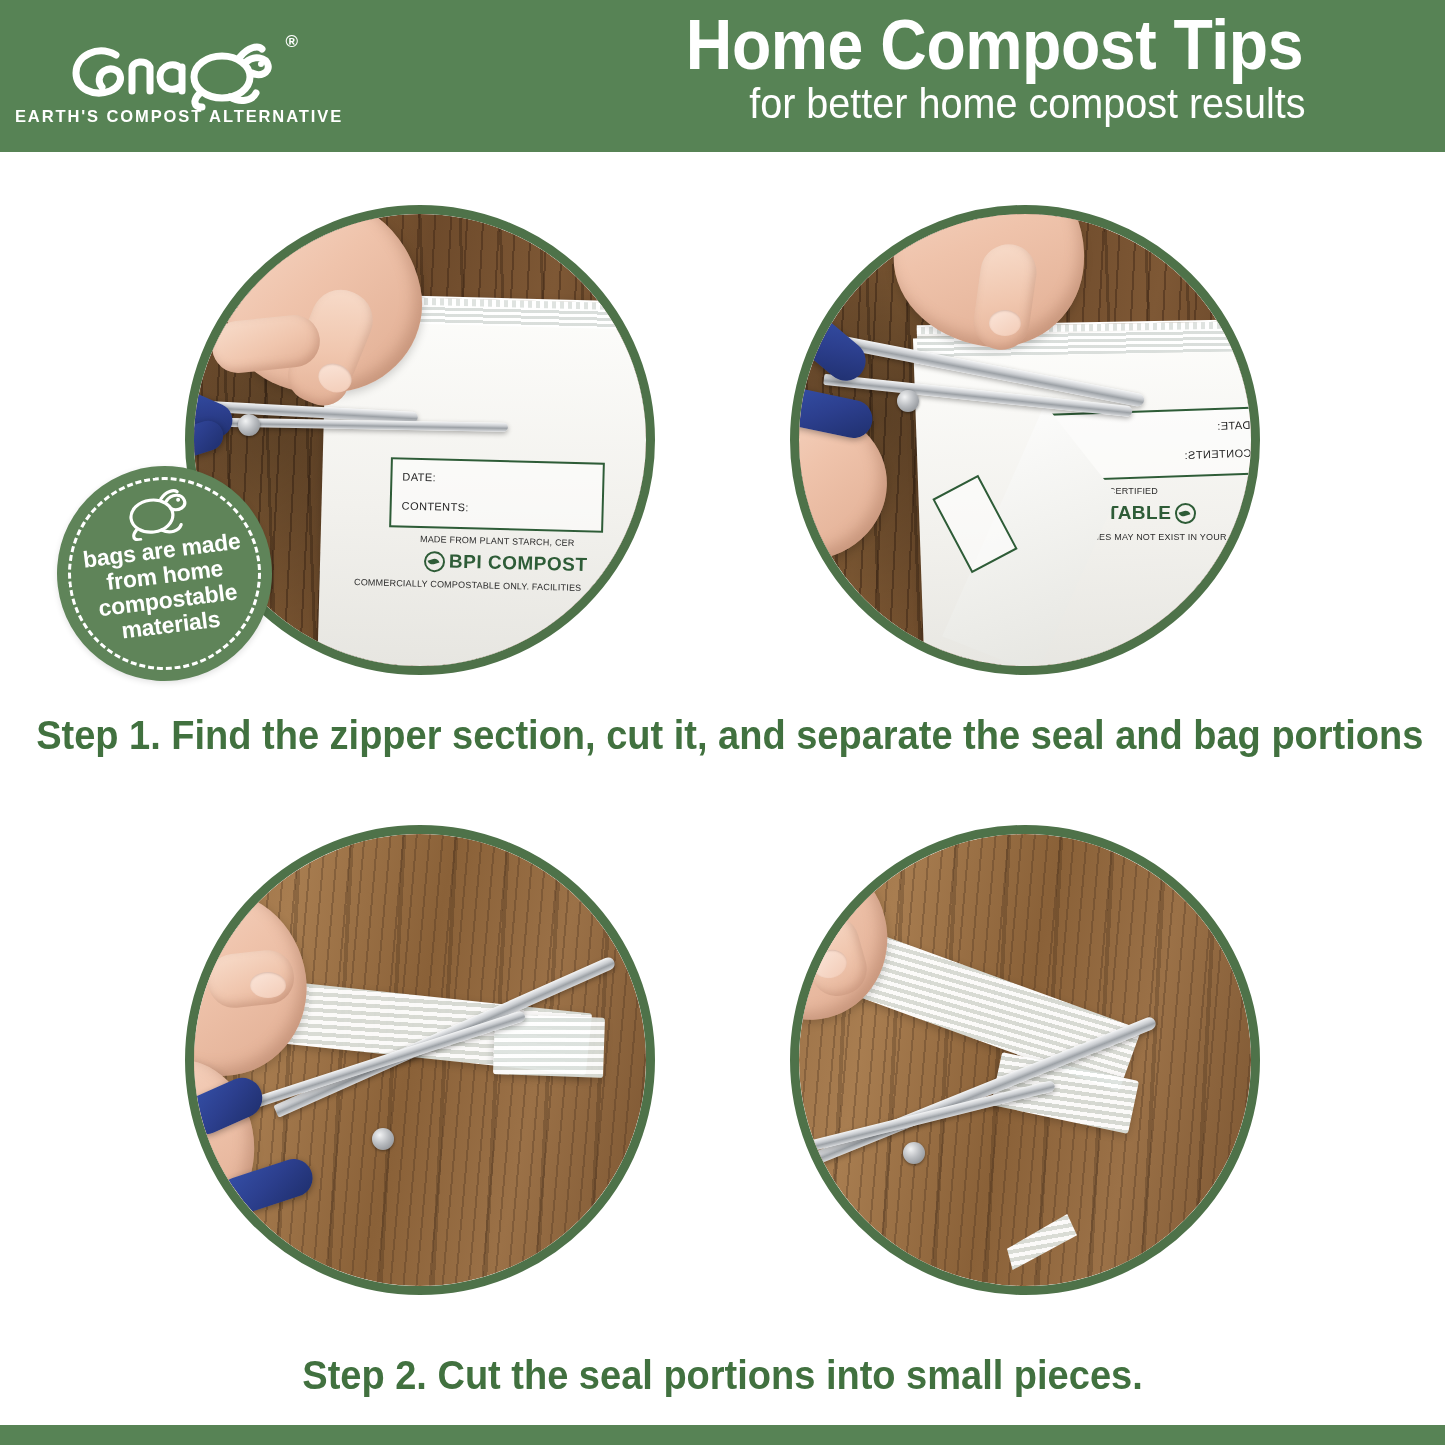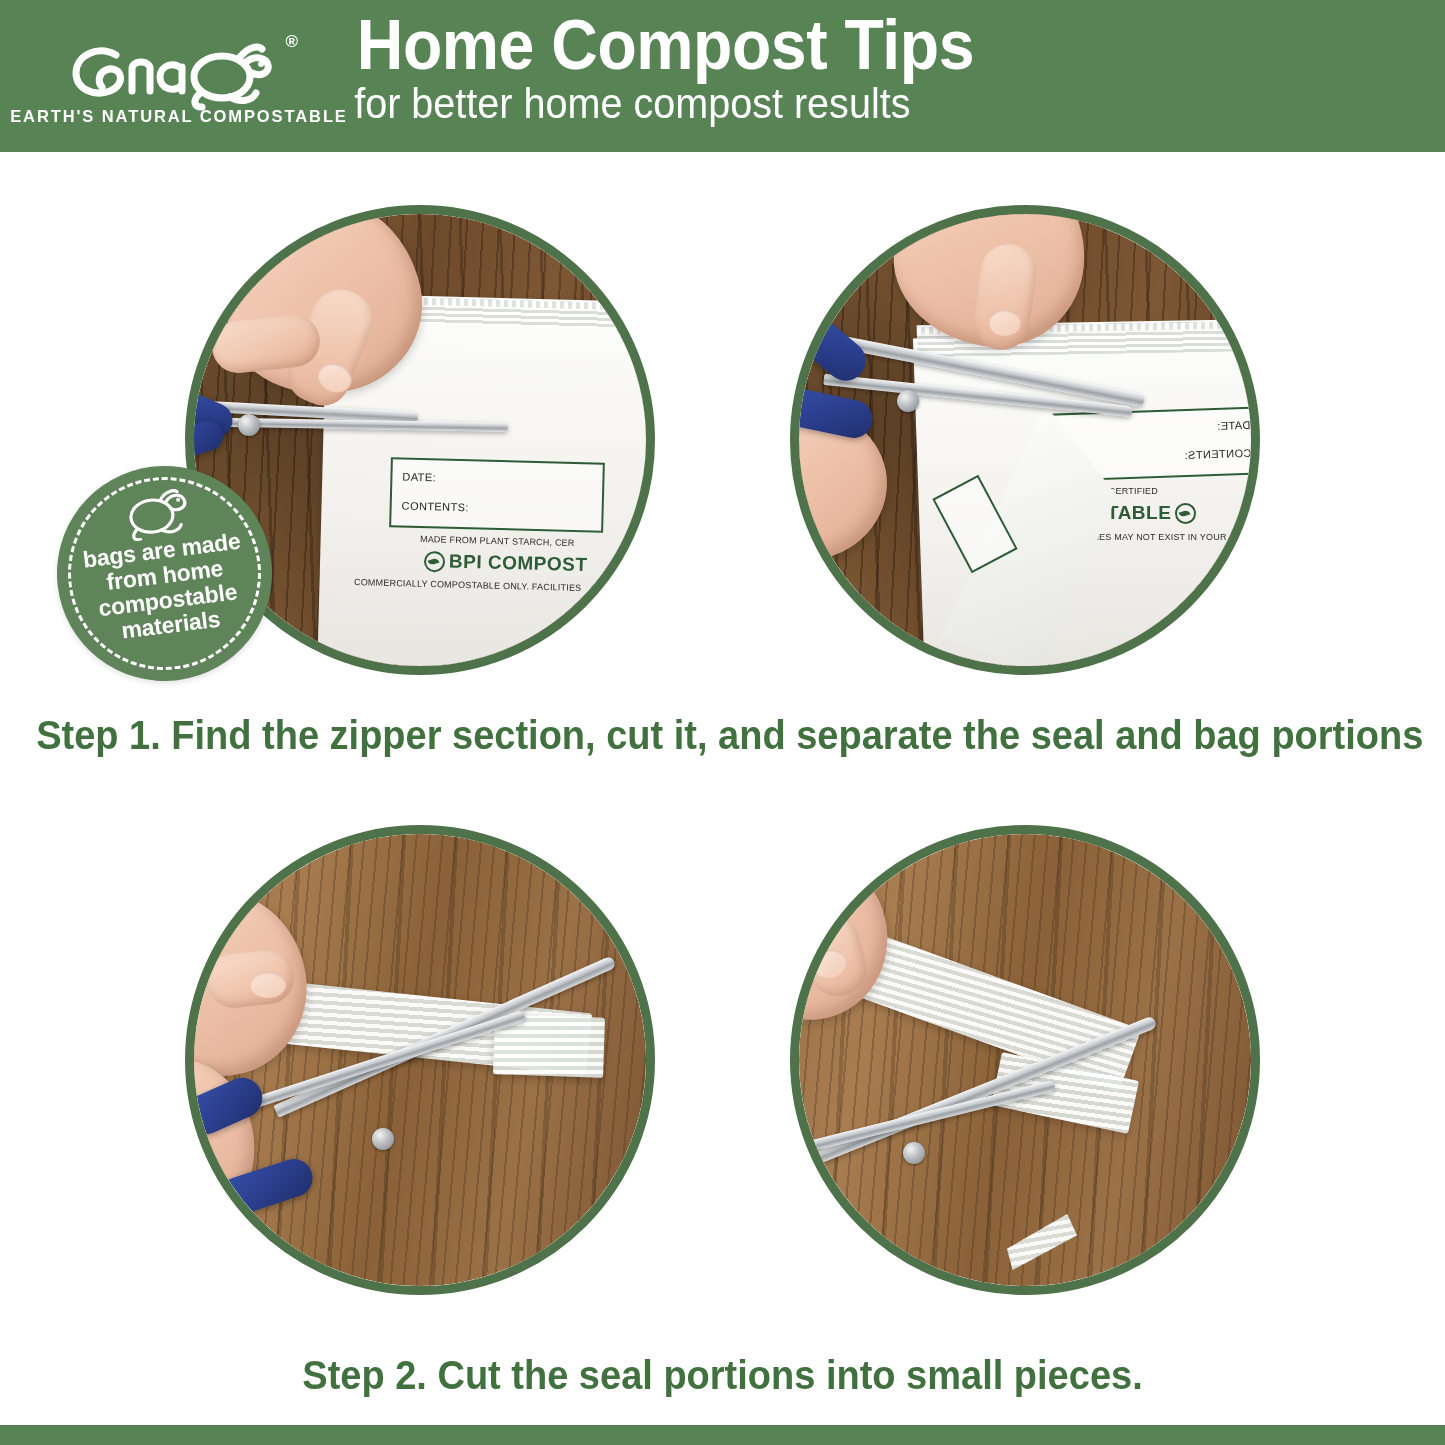--- a/index.html
+++ b/index.html
@@ -28,21 +28,21 @@
     font-size:17px;font-weight:bold;line-height:1;
   }
   .logo-sub{
     margin-top:-4px;
     color:#ffffff;font-size:16.5px;font-weight:bold;
     letter-spacing:1.9px;white-space:nowrap;
     font-family:"Liberation Sans", sans-serif;
   }
   .header-titles{
     position:absolute;left:330px;top:6px;width:1000px;
-    display:flex;flex-direction:column;align-items:flex-start;
+    display:flex;flex-direction:column;align-items:flex-end;
   }
   .header-title{
     color:#ffffff;font-size:70px;line-height:78px;font-weight:bold;
     font-family:"Liberation Sans Narrow","Liberation Sans",sans-serif;
     transform:scaleX(0.92);transform-origin:center center;
     white-space:nowrap;letter-spacing:-0.5px;
   }
   .header-subtitle{
     color:#ffffff;font-size:43px;line-height:50px;font-weight:normal;
     font-family:"Liberation Sans Narrow","Liberation Sans",sans-serif;
@@ -223,21 +223,21 @@
           <path d="M186 28 C194 18, 204 16, 208 20"></path>
 
           <path d="M176 68 C186 74, 198 72, 202 64"></path>
 
           <path d="M146 64 C138 72, 140 78, 148 78"></path>
         </g>
         <circle cx="207" cy="35" r="3" fill="#ffffff"></circle>
       </svg>
       <span class="logo-reg">®</span>
     </div>
-    <div class="logo-sub">EARTH'S NATURAL COMPOSTABLE</div>
+    <div class="logo-sub">EARTH'S COMPOST ALTERNATIVE</div>
   </div>
 
   <div class="header-titles">
     <div class="header-title">Home Compost Tips</div>
     <div class="header-subtitle">for better home compost results</div>
   </div>
 </div>
 
 <div class="photo" style="left:185px;top:205px;">
   <div class="inner">

